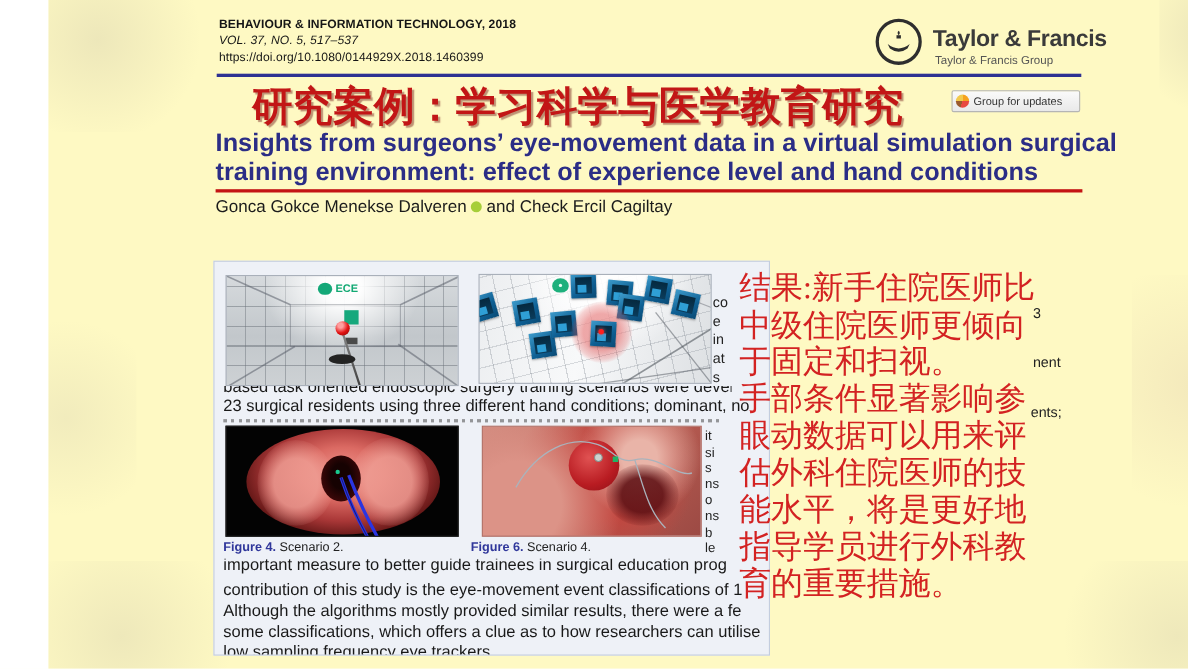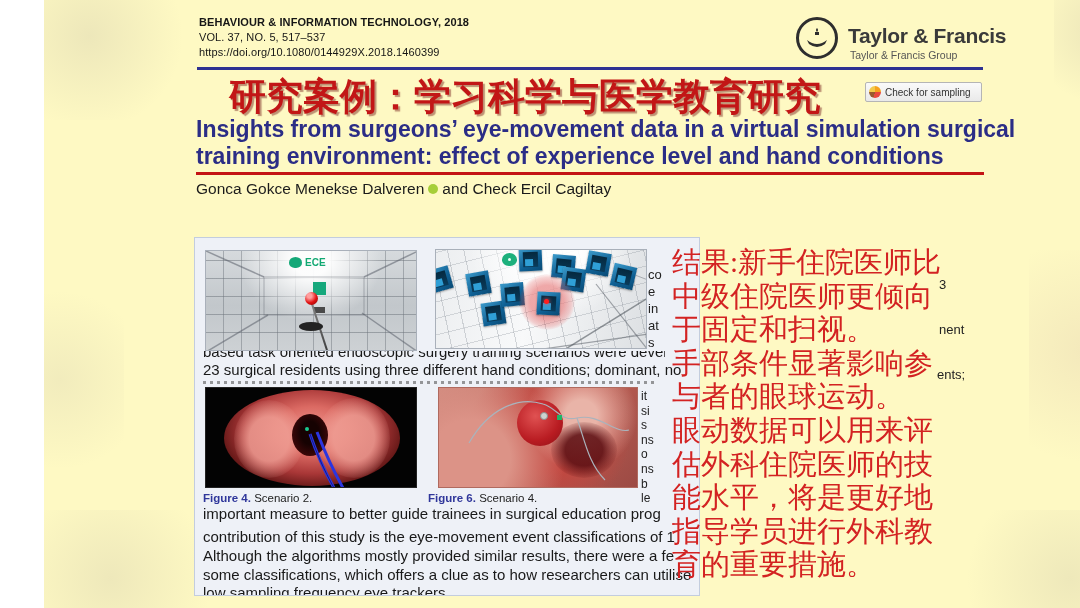--- a/index.html
+++ b/index.html
@@ -106,38 +106,38 @@
 <div class="screen">
 
   <div class="wm" style="left:0;top:0;width:150px;height:120px;background:radial-gradient(circle at 30% 30%, rgba(160,150,145,.18), transparent 70%);"></div>
   <div class="wm" style="left:1010px;top:0;width:70px;height:120px;background:radial-gradient(circle at 70% 25%, rgba(160,150,145,.2), transparent 72%);"></div>
   <div class="wm" style="left:985px;top:250px;width:95px;height:250px;background:radial-gradient(circle at 60% 40%, rgba(190,150,150,.16), transparent 70%);"></div>
   <div class="wm" style="left:0;top:270px;width:80px;height:220px;background:radial-gradient(circle at 20% 50%, rgba(165,155,150,.14), transparent 70%);"></div>
   <div class="wm" style="left:0;top:510px;width:190px;height:98px;background:radial-gradient(circle at 35% 70%, rgba(160,150,145,.17), transparent 72%);"></div>
   <div class="wm" style="left:900px;top:510px;width:180px;height:98px;background:radial-gradient(circle at 70% 70%, rgba(160,150,145,.17), transparent 72%);"></div>
 
   <div class="abs j-line j-bold" style="left:155px;top:15px;">BEHAVIOUR &amp; INFORMATION TECHNOLOGY, 2018</div>
-  <div class="abs j-line" style="left:155px;top:30px;">VOL. 37, NO. 5, 517–537</div>
+  <div class="abs j-line" style="left:155px;top:30px;font-style:italic;">VOL. 37, NO. 5, 517–537</div>
   <div class="abs j-line" style="left:155px;top:45px;">https://doi.org/10.1080/0144929X.2018.1460399</div>
 
   <div class="abs tf-circle" style="left:752px;top:17px;">
     <svg width="36" height="36" viewBox="0 0 36 36" style="position:absolute;left:0;top:0;">
       <path d="M8 20 Q18 28 28 20 L26 24 Q18 30 10 24 Z" fill="#2e2e2e"></path>
       <rect x="16" y="12" width="4" height="3" fill="#2e2e2e"></rect>
       <path d="M18 8 q2 2 0 4 q-2 -2 0 -4" fill="#2e2e2e"></path>
     </svg>
   </div>
   <div class="abs tf-name" style="left:804px;top:24px;">Taylor &amp; Francis</div>
   <div class="abs tf-group" style="left:806px;top:49px;">Taylor &amp; Francis Group</div>
 
   <div class="abs rule-blue" style="left:153px;top:67px;width:786px;"></div>
 
   <div class="abs badge" style="left:821px;top:82px;">
     <span class="badge-icon"></span>
-    <span class="badge-label">Check for sampling</span>
+    <span class="badge-label">Group for updates</span>
   </div>
 
   <div class="abs slide-title" style="left:185px;top:72px;">研究案例：学习科学与医学教育研究</div>
 
   <div class="abs p-title" style="left:152px;top:116px;">Insights from surgeons’ eye-movement data in a virtual simulation surgical</div>
   <div class="abs p-title" style="left:152px;top:143px;">training environment: effect of experience level and hand conditions</div>
 
   <div class="abs red-rule" style="left:152px;top:172px;width:788px;"></div>
 
   <div class="abs authors" style="left:152px;top:180px;">
@@ -251,21 +251,20 @@
     <div class="abs para-line" style="left:8px;top:309px;">Although the algorithms mostly provided similar results, there were a fe</div>
     <div class="abs para-line" style="left:8px;top:328px;">some classifications, which offers a clue as to how researchers can utilise</div>
     <div class="abs para-line" style="left:8px;top:346px;">low sampling frequency eye trackers.</div>
   </div>
 
   <div class="abs" style="left:628px;top:246px;">
     <div class="ann-line">结果:新手住院医师比</div>
     <div class="ann-line">中级住院医师更倾向</div>
     <div class="ann-line">于固定和扫视。</div>
     <div class="ann-line">手部条件显著影响参</div>
-    <div class="ann-line">与者的眼球运动。</div>
     <div class="ann-line">眼动数据可以用来评</div>
     <div class="ann-line">估外科住院医师的技</div>
     <div class="ann-line">能水平，将是更好地</div>
     <div class="ann-line">指导学员进行外科教</div>
     <div class="ann-line">育的重要措施。</div>
   </div>
 
   <div class="abs fr-far" style="left:895px;top:277px;">3</div>
   <div class="abs fr-far" style="left:895px;top:322px;">nent</div>
   <div class="abs fr-far" style="left:893px;top:367px;">ents;</div>

